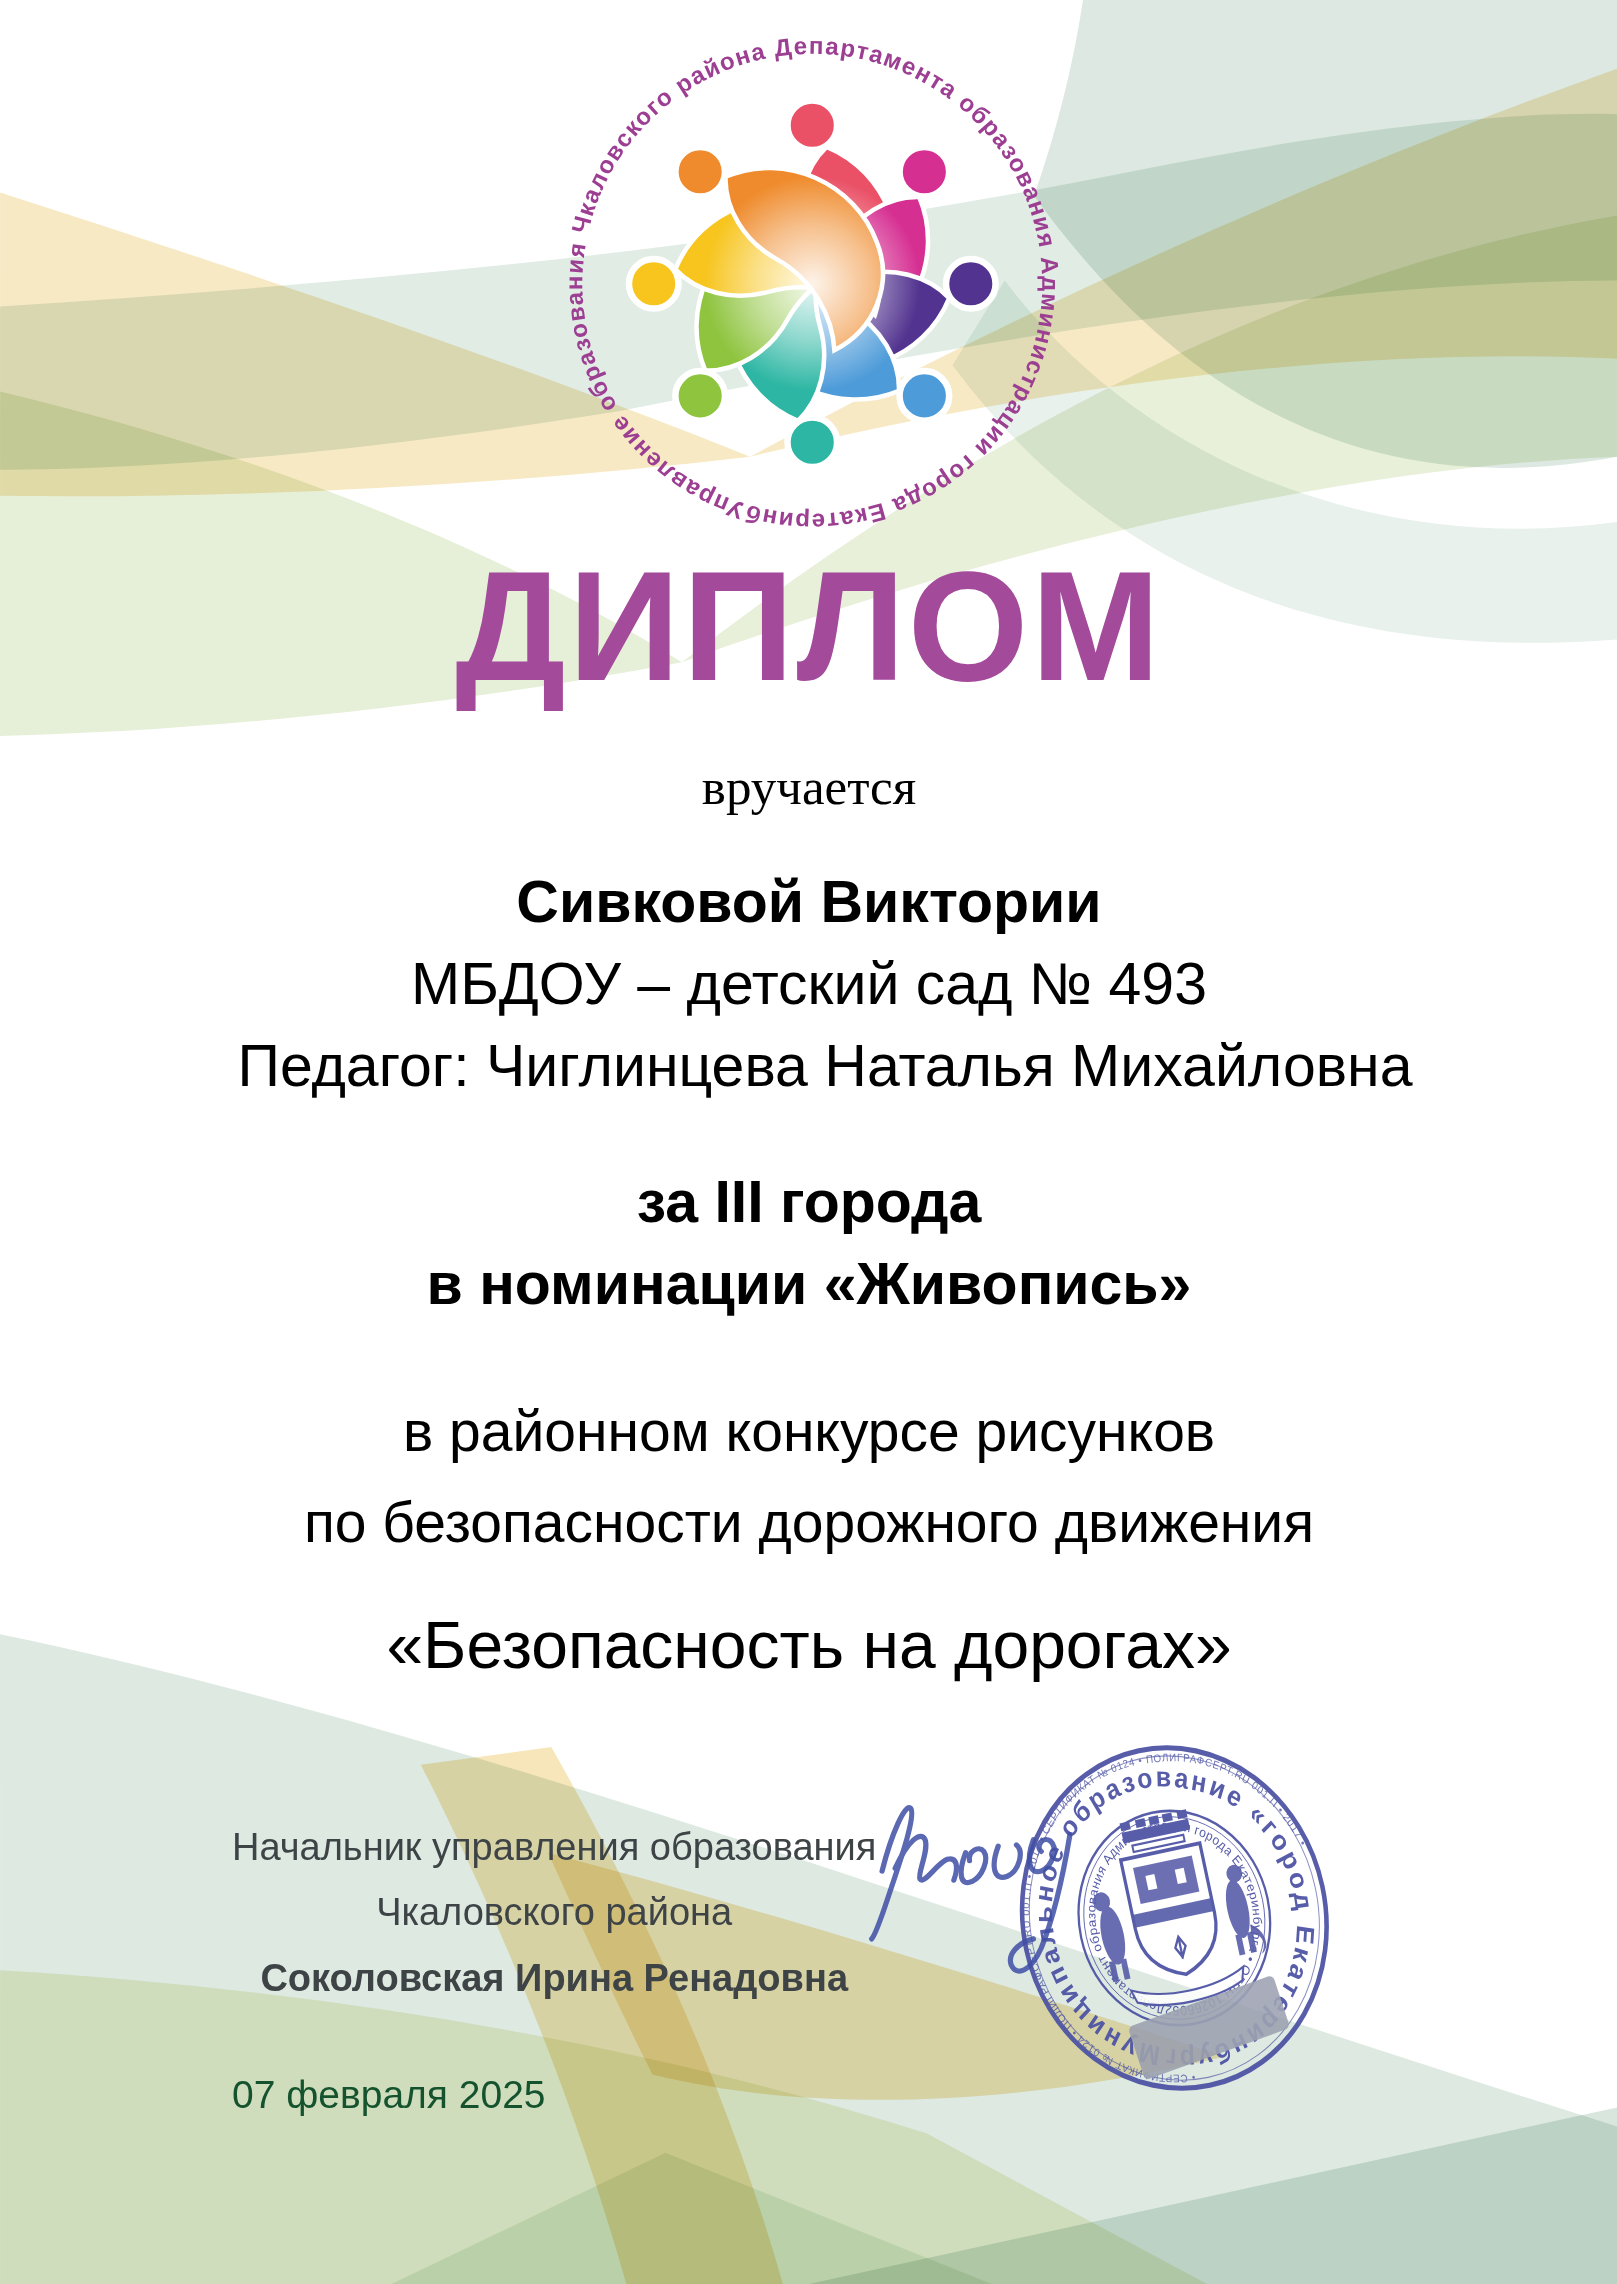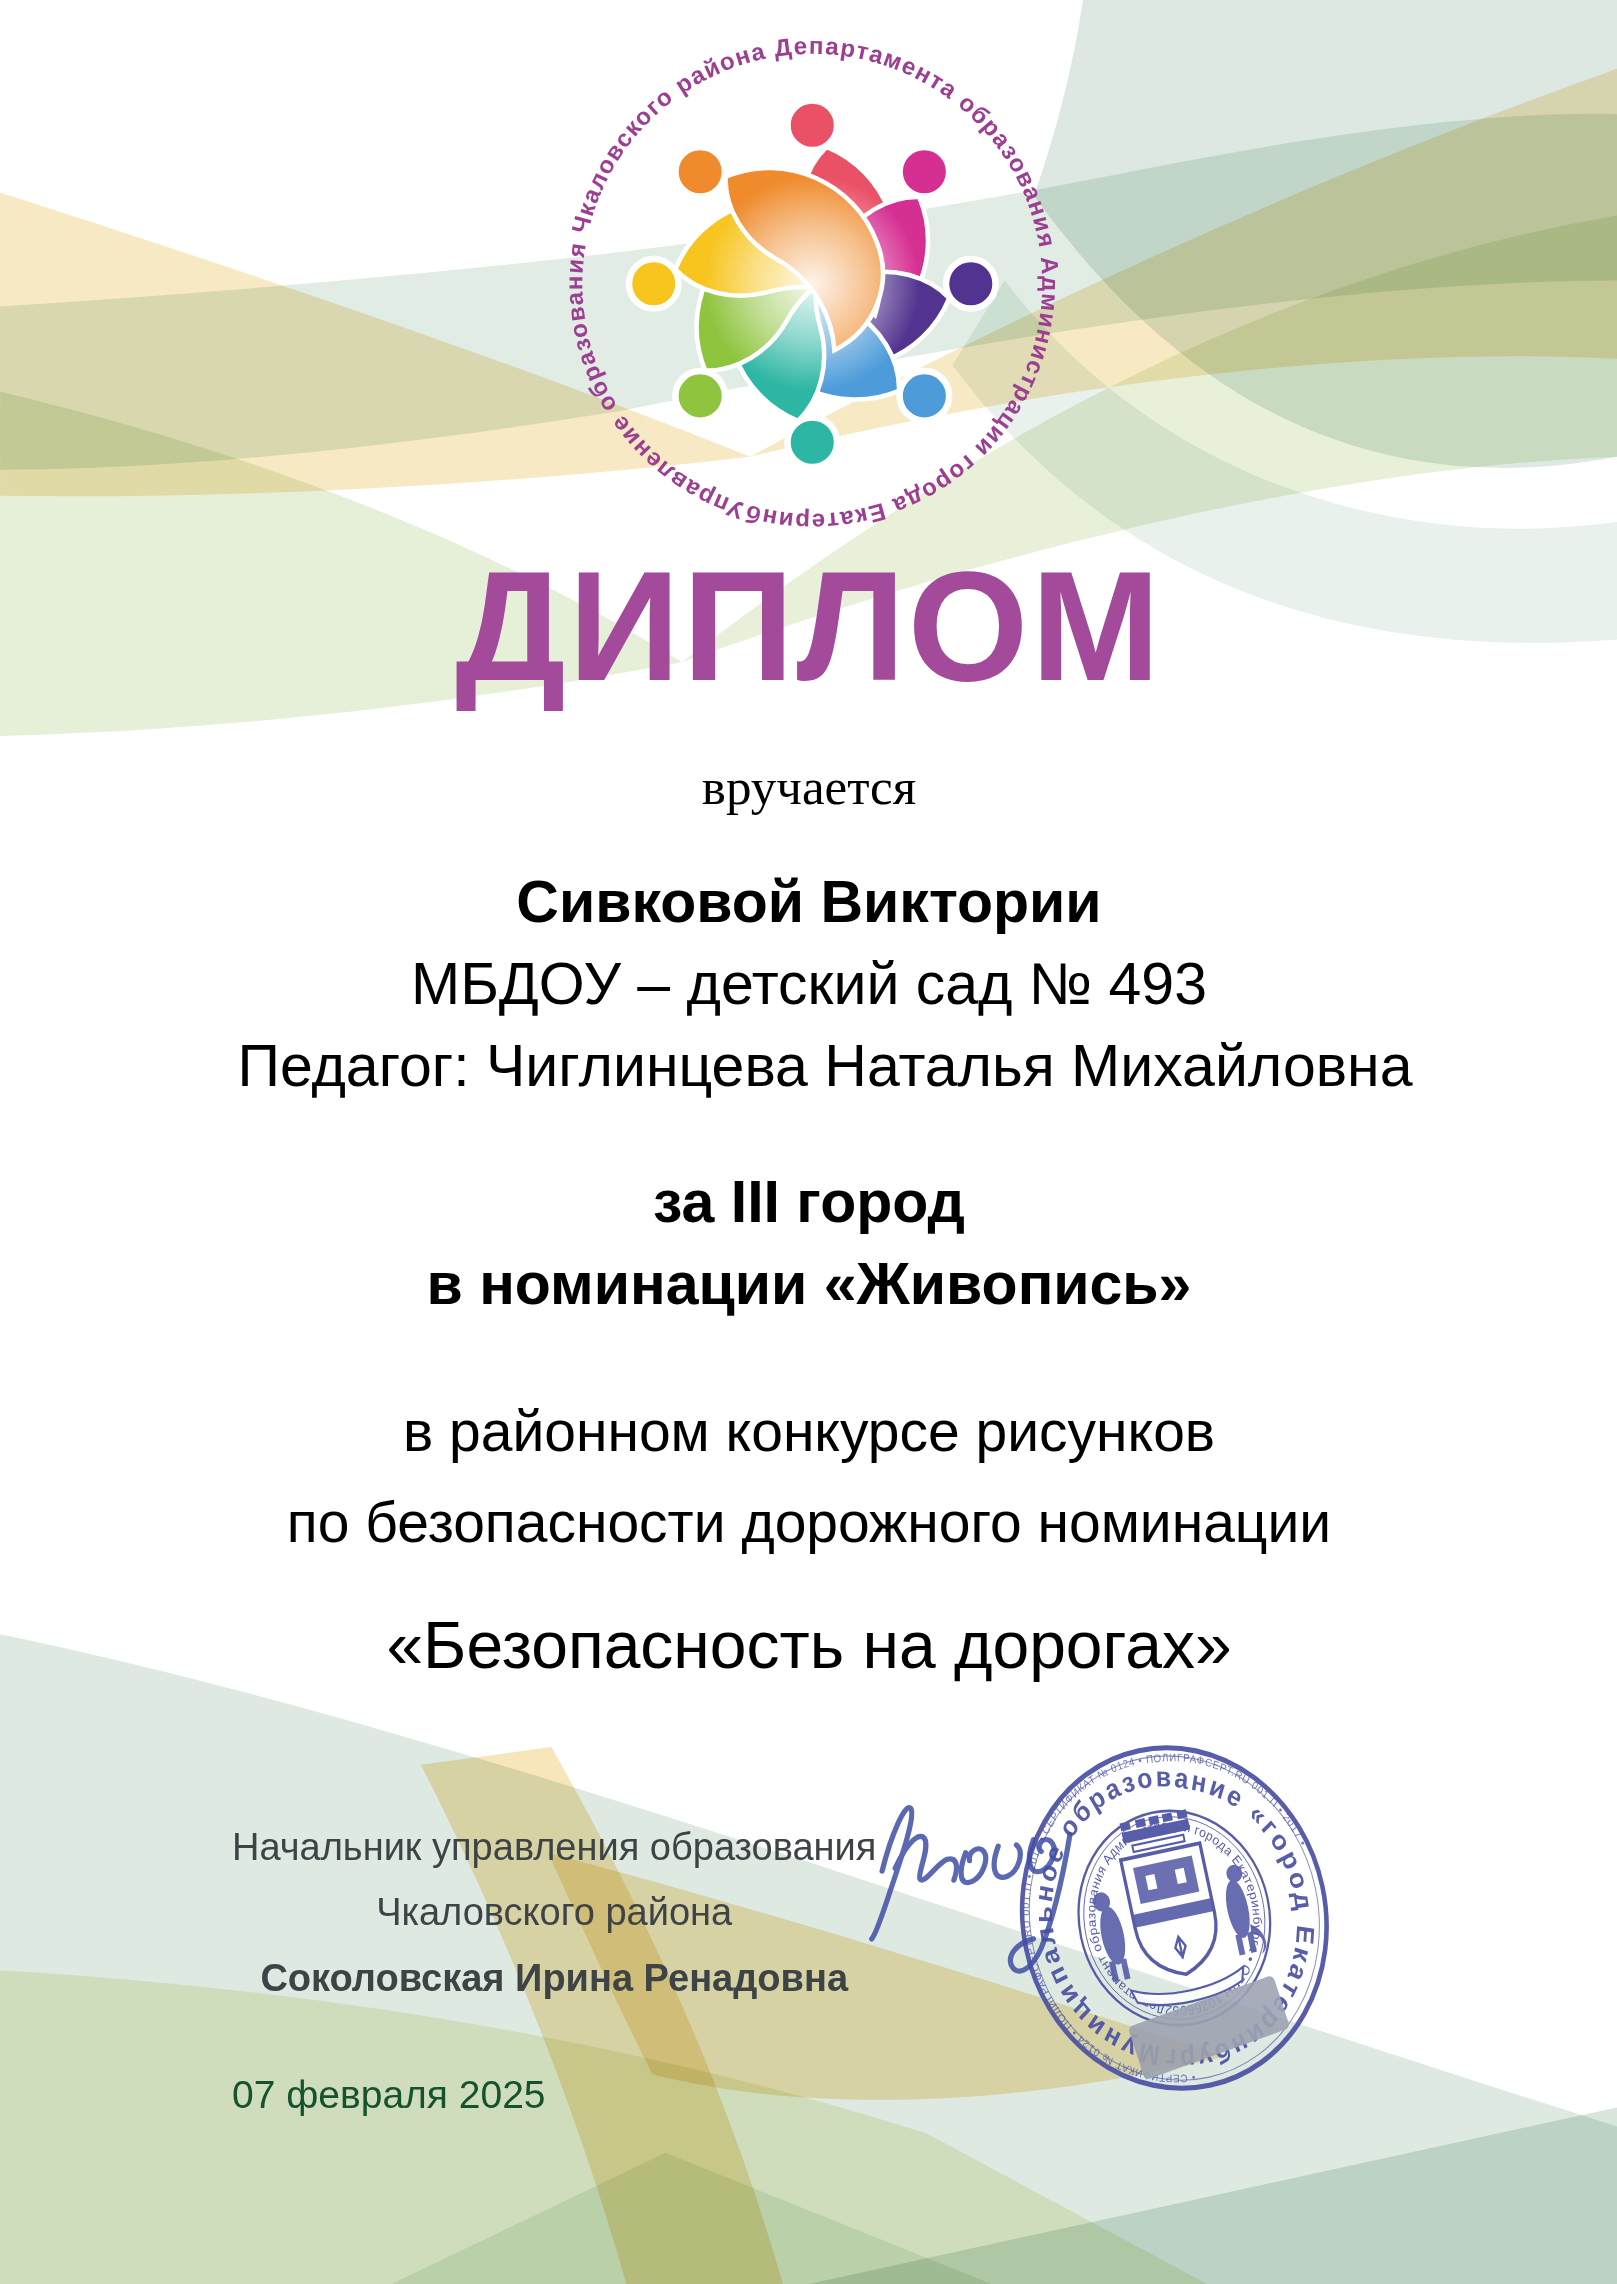--- a/index.html
+++ b/index.html
@@ -170,24 +170,24 @@
       <path d="M1584,2820 C1572,2852 1578,2874 1596,2868 C1614,2860 1622,2832 1610,2822 C1598,2814 1586,2830 1596,2838"></path>
       <path d="M1640,2812 C1630,2872 1618,2932 1596,2986 C1580,3022 1558,3030 1550,3012 C1544,2996 1560,2978 1584,2972"></path>
     </g>
   </svg>
 
   <div class="doc-line title">ДИПЛОМ</div>
   <div class="doc-line vruch">вручается</div>
   <div class="doc-line recipient">Сивковой Виктории</div>
   <div class="doc-line inst">МБДОУ – детский сад № 493</div>
   <div class="doc-line teacher">Педагог: Чиглинцева Наталья Михайловна</div>
-  <div class="doc-line award1">за III город</div>
+  <div class="doc-line award1">за III города</div>
   <div class="doc-line award2">в номинации «Живопись»</div>
   <div class="doc-line ev1">в районном конкурсе рисунков</div>
-  <div class="doc-line ev2">по безопасности дорожного номинации</div>
+  <div class="doc-line ev2">по безопасности дорожного движения</div>
   <div class="doc-line ev3">«Безопасность на дорогах»</div>
 
   <div class="sig-block">
     <div>Начальник управления образования</div>
     <div>Чкаловского района</div>
     <div class="name">Соколовская Ирина Ренадовна</div>
   </div>
 
   <div class="date">07 февраля 2025</div>
 </div>

